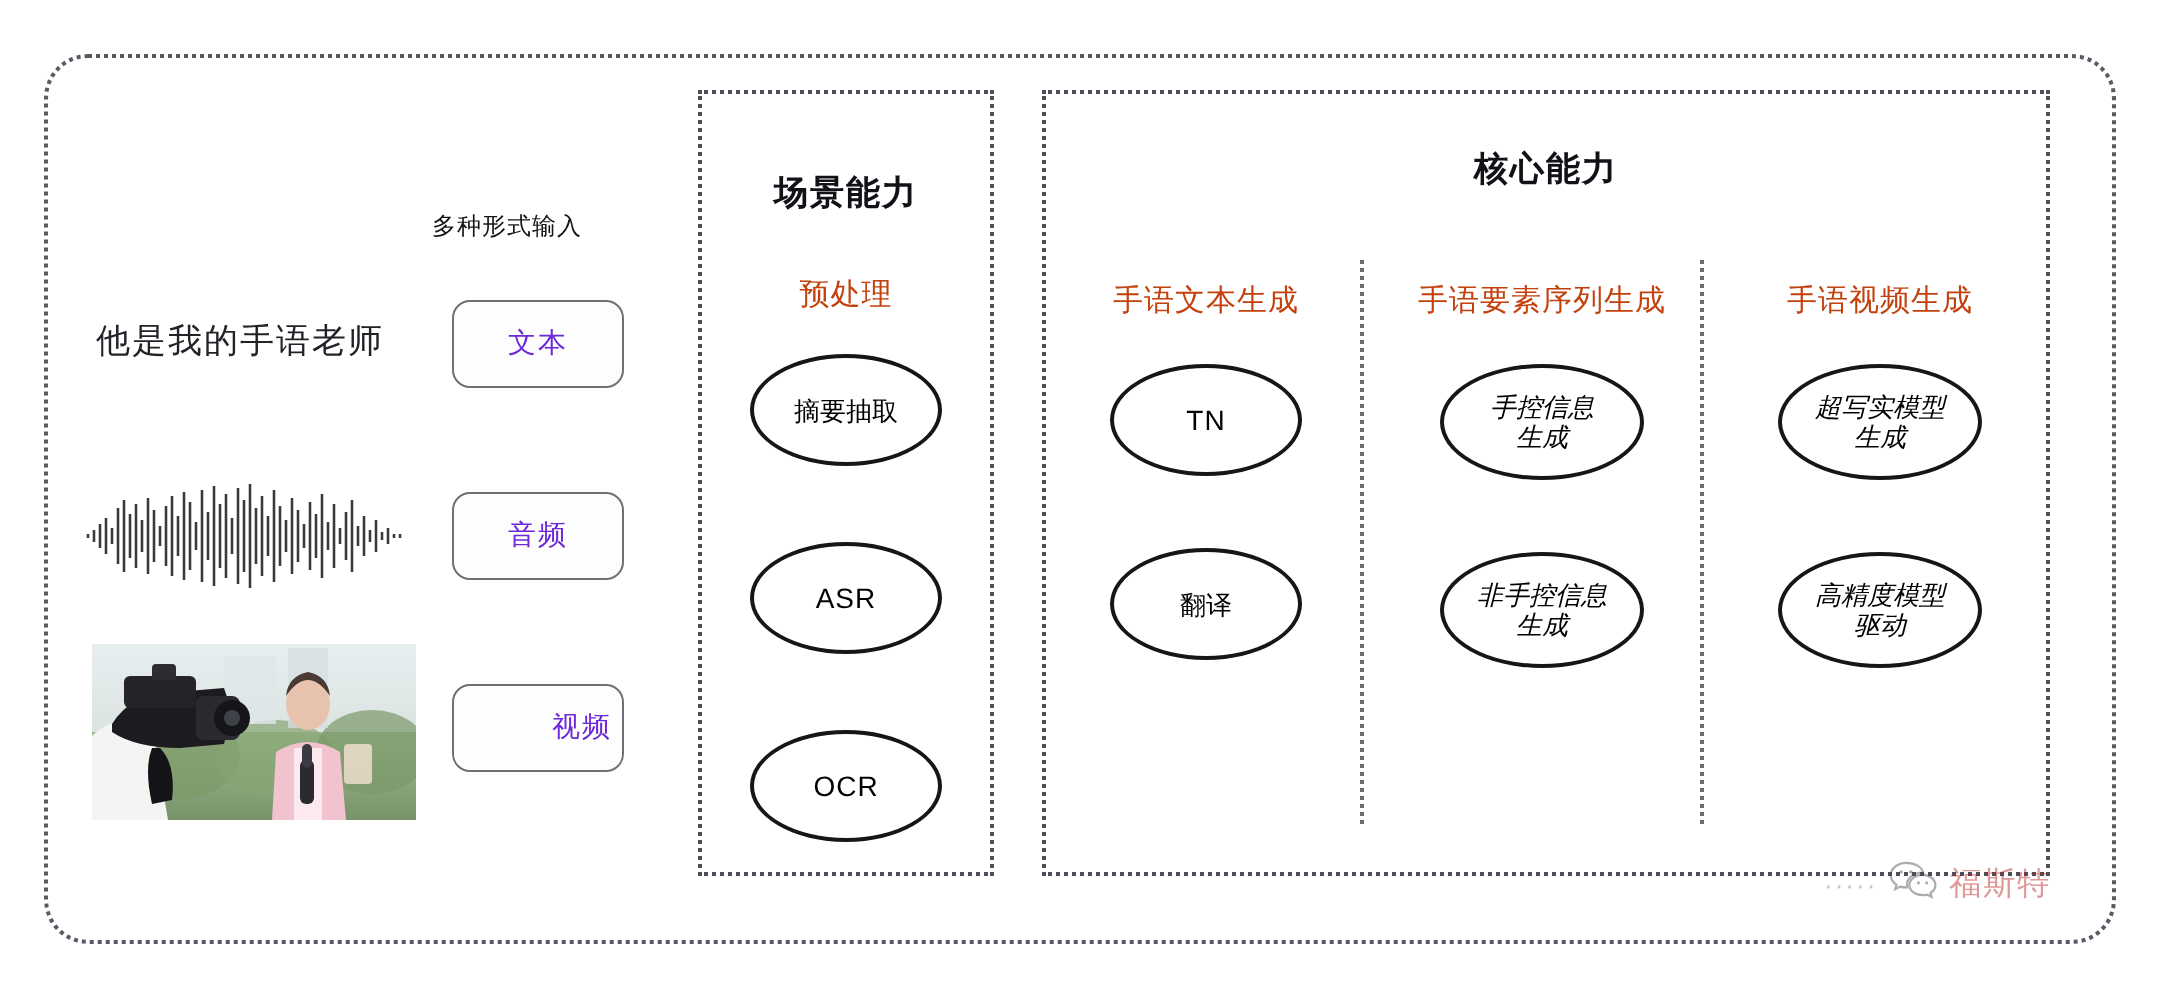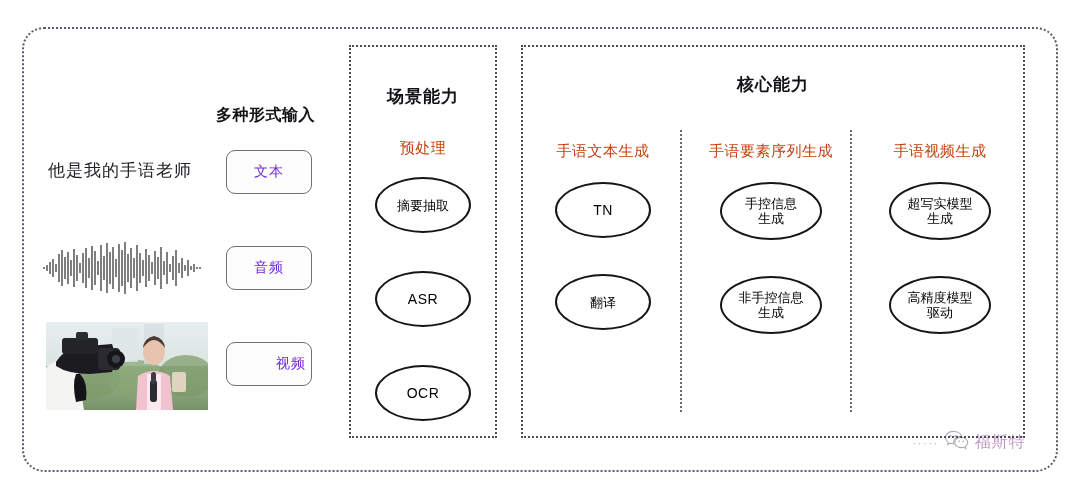--- a/index.html
+++ b/index.html
@@ -125,36 +125,37 @@
   .ellipse span {
     font-size: 13px;
     line-height: 15px;
     text-align: center;
     color: #000000;
     white-space: pre-line;
   }
   .ellipse.wide {
     width: 98px;
     height: 54px;
+    font-style: italic;
   }
   .ellipse.latin span {
     font-size: 14px;
     letter-spacing: 0.5px;
   }
 
   .scene-col .ellipse { margin-bottom: 38px; }
   .col .ellipse { margin-bottom: 36px; }
 
   
   .input-caption {
     position: absolute;
     left: 216px;
     top: 105px;
-    font-size: 16px;
-    font-weight: 700;
+    font-size: 12px;
+    font-weight: 400;
     letter-spacing: 0.5px;
     color: #141418;
     white-space: nowrap;
   }
 
   .sample-text {
     position: absolute;
     left: 48px;
     top: 159px;
     font-size: 17px;
@@ -210,21 +211,21 @@
     position: absolute;
     left: 912px;
     top: 430px;
     display: flex;
     align-items: center;
     gap: 5px;
     opacity: 0.45;
   }
   .watermark .wm-text {
     font-size: 16px;
-    color: #701a75;
+    color: #b91c1c;
     letter-spacing: 1px;
   }
   .wm-dots {
     font-size: 13px;
     color: #7a7a84;
     letter-spacing: 1px;
   }
 </style>
 </head>
 <body>

